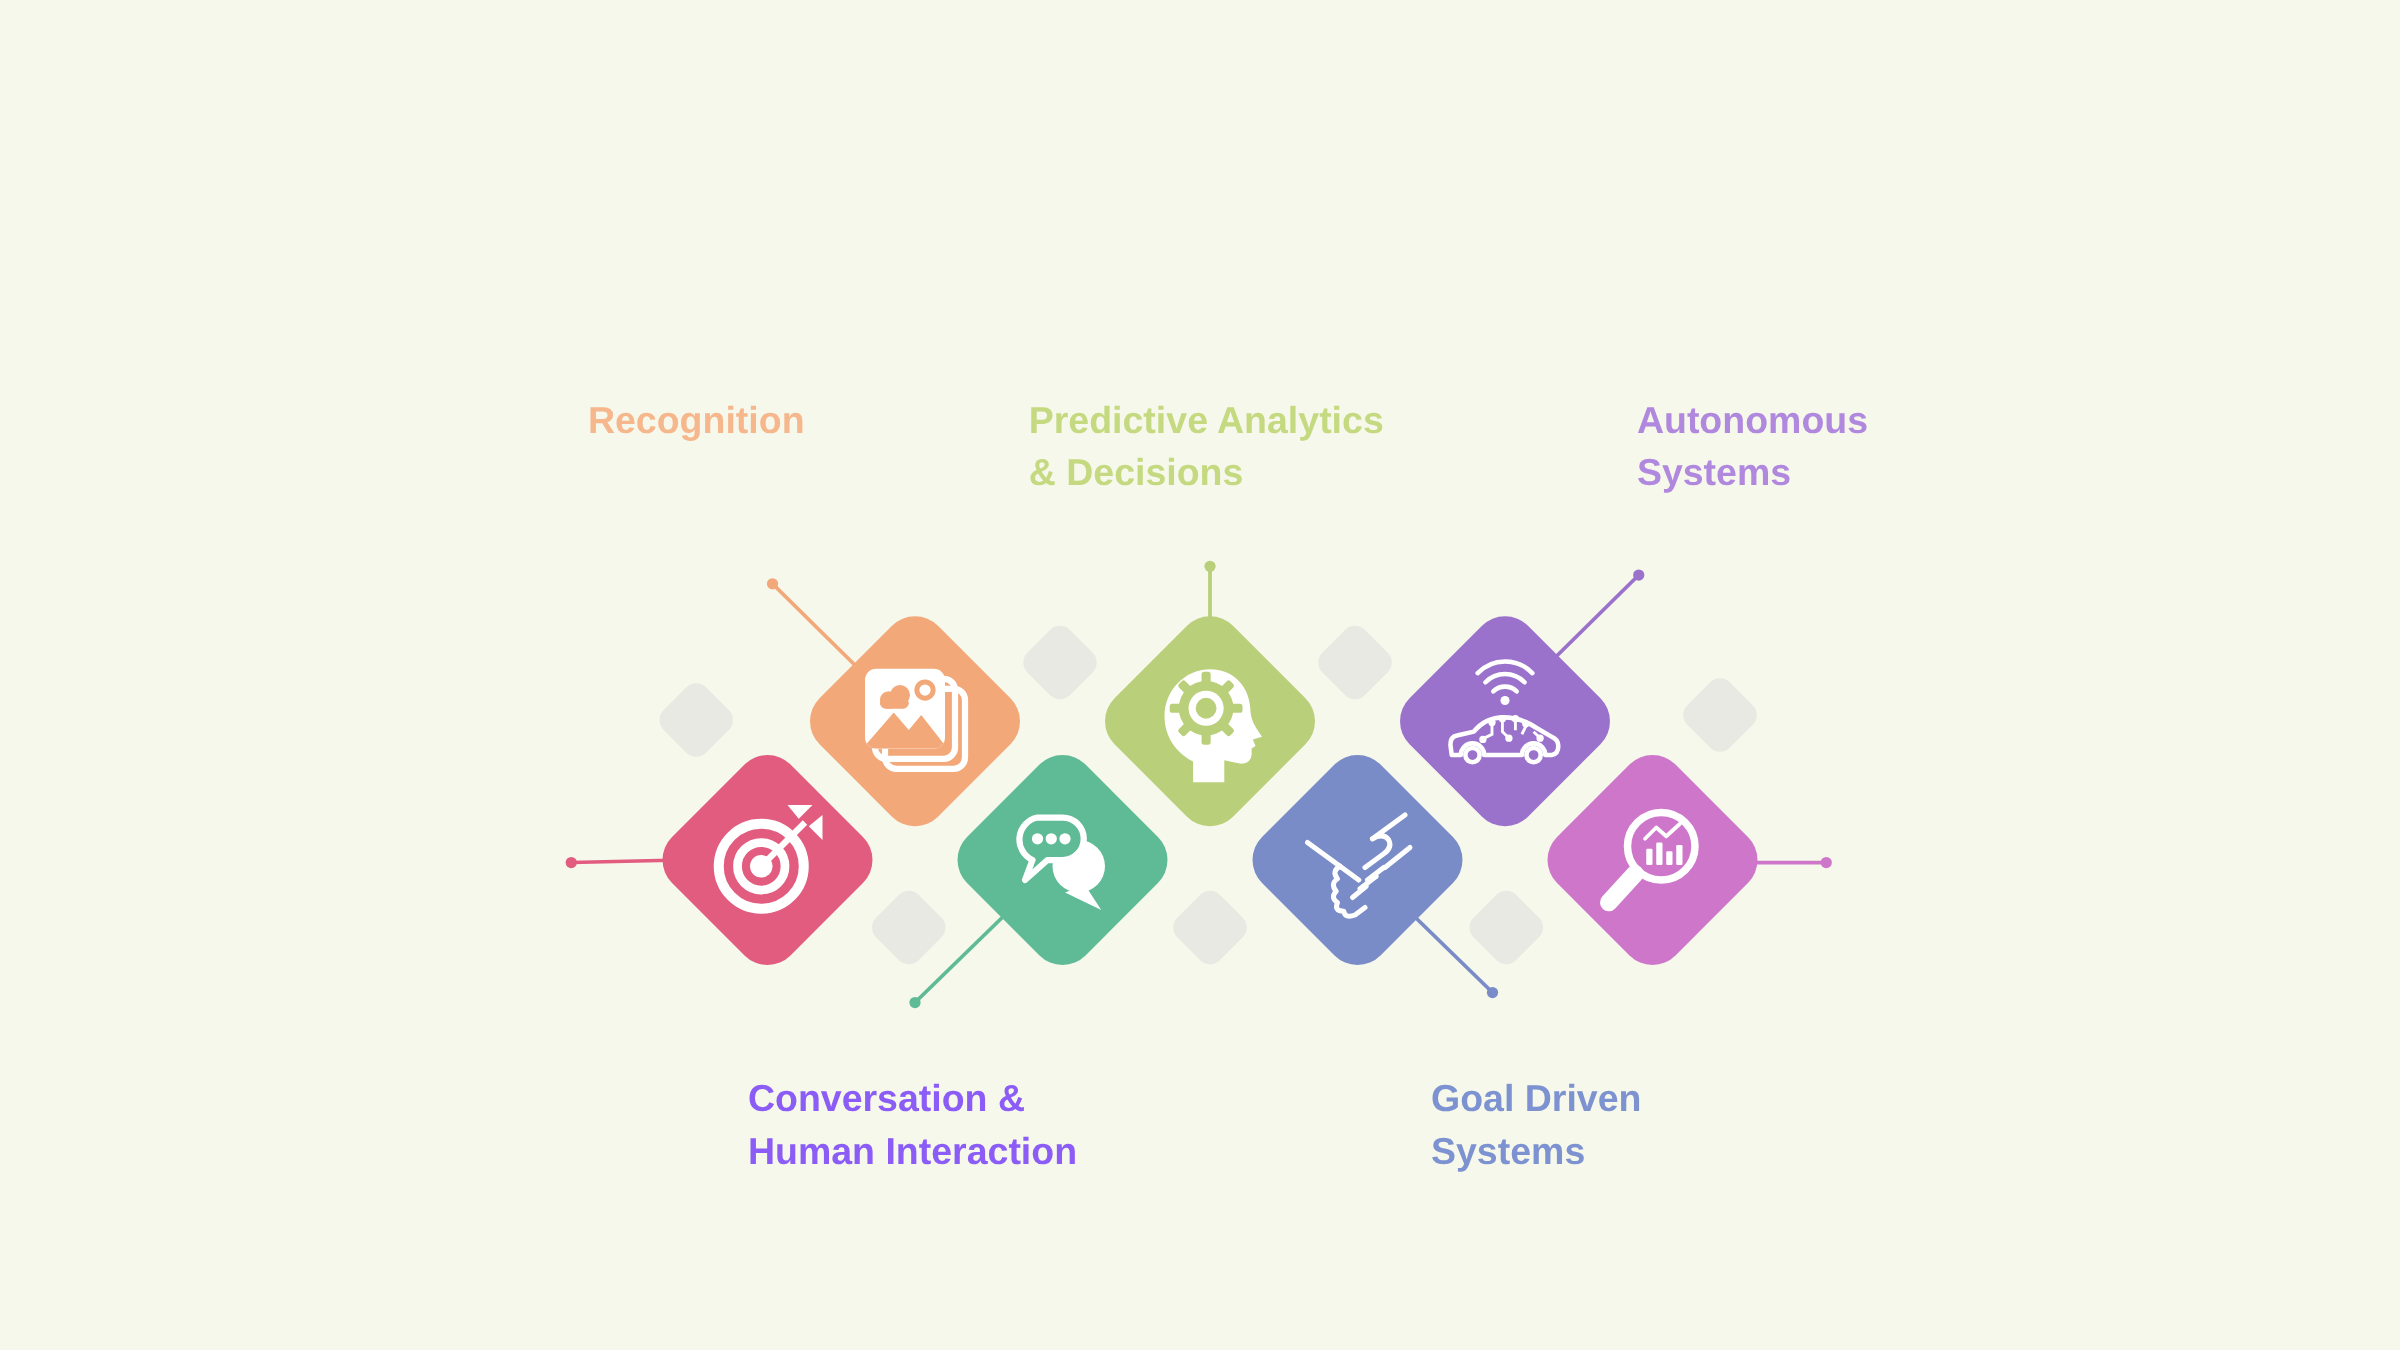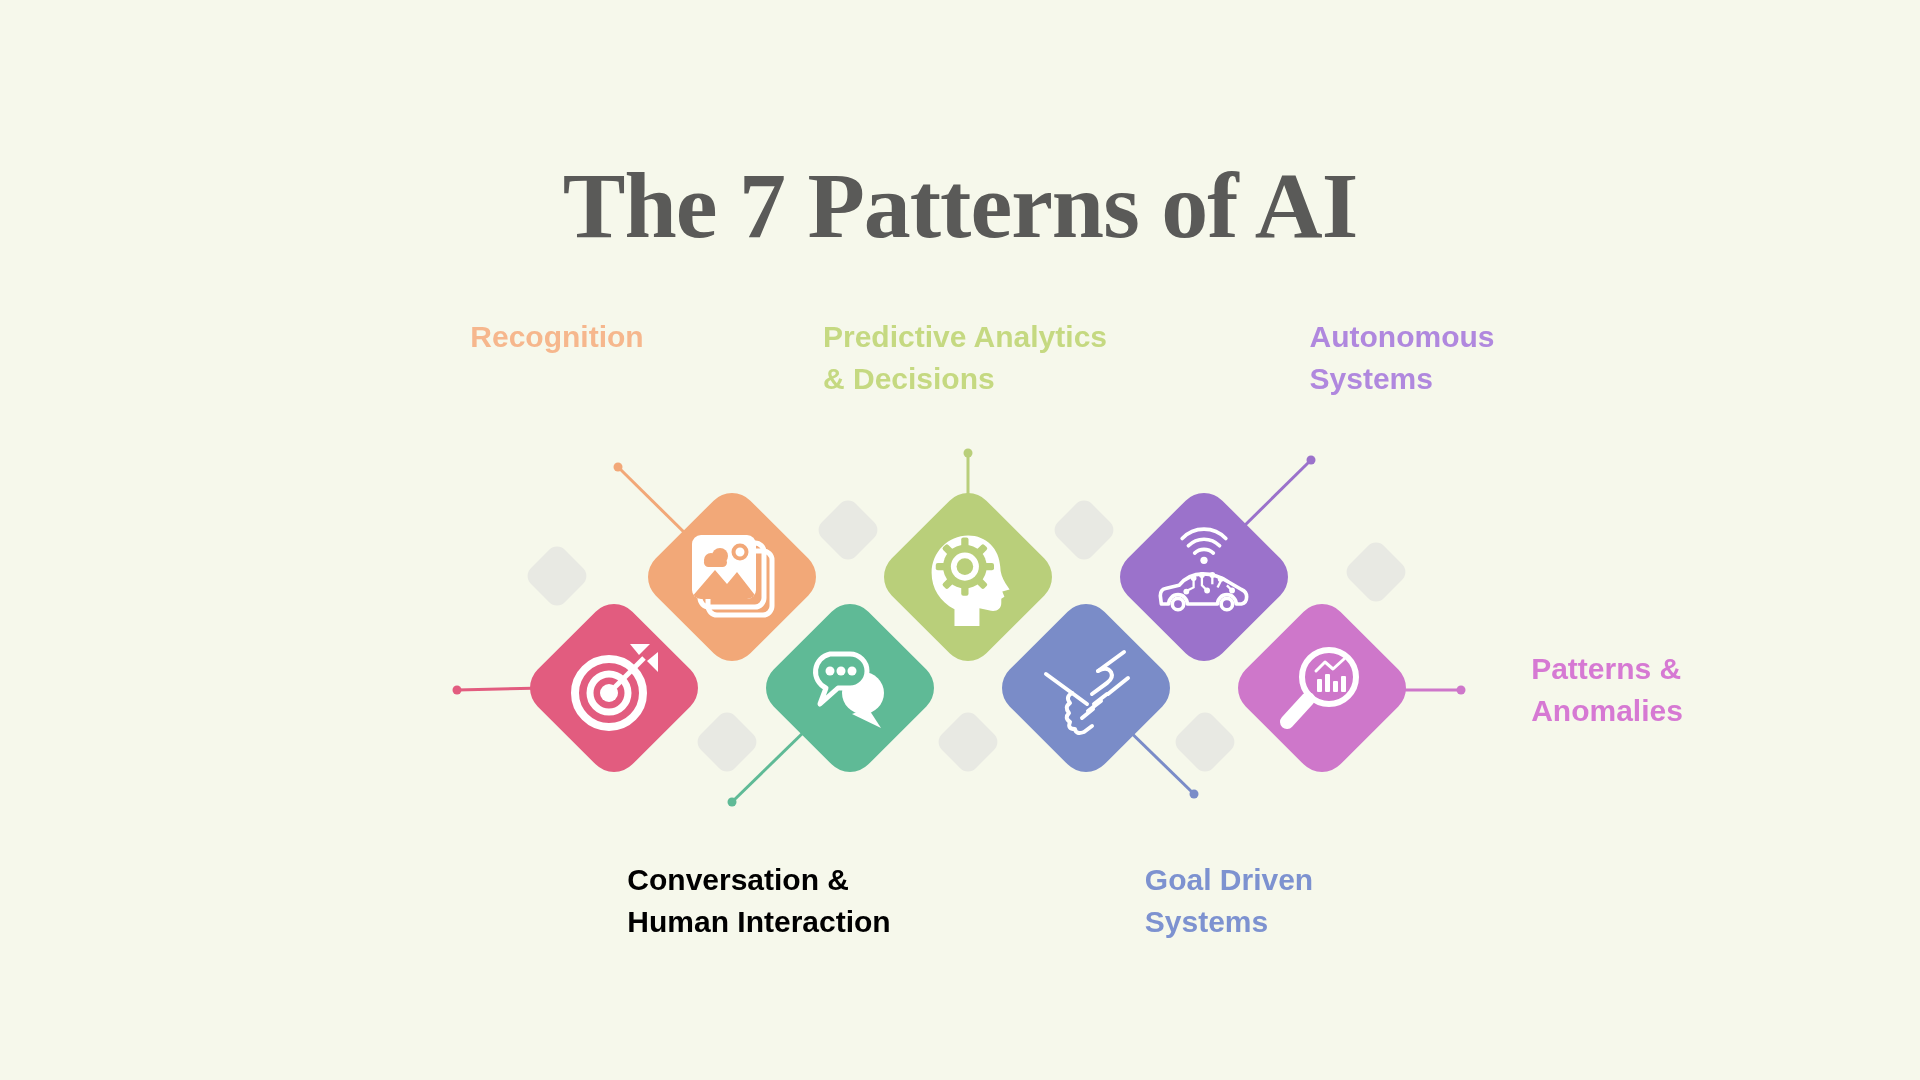--- a/index.html
+++ b/index.html
@@ -18,21 +18,20 @@
                 transform:translate(-50%,-50%) rotate(45deg);}
   .label{position:absolute;transform:translate(-50%,-50%);text-align:left;
          font-weight:700;font-size:30px;line-height:42px;white-space:nowrap;}
   .label span{display:block;}
 </style>
 </head>
 <body>
 
 <div class="stage" style="background-color: rgb(246, 248, 235);">
 
-  <h1 class="title" style="color: rgb(90, 90, 88);">The 7 Patterns of AI</h1>
 
   <svg class="connectors" width="1920" height="1080" viewBox="0 0 1920 1080">
     <g stroke-width="3">
       <line x1="457" y1="690" x2="545" y2="688" style="stroke: rgb(226, 92, 127);"></line>
       <circle cx="457" cy="690" r="4.5" style="fill: rgb(226, 92, 127);"></circle>
       <line x1="618" y1="467" x2="695" y2="543" style="stroke: rgb(242, 168, 120);"></line>
       <circle cx="618" cy="467" r="4.5" style="fill: rgb(242, 168, 120);"></circle>
       <line x1="732" y1="802" x2="810" y2="726" style="stroke: rgb(95, 186, 150);"></line>
       <circle cx="732" cy="802" r="4.5" style="fill: rgb(95, 186, 150);"></circle>
       <line x1="968" y1="453" x2="968" y2="510" style="stroke: rgb(185, 207, 122);"></line>
@@ -188,34 +187,30 @@
         </g>
         <path d="M44,33 L53,24 L61,31 L72,21" fill="none" stroke="#fff" stroke-width="3" stroke-linecap="round" stroke-linejoin="round"></path>
       </svg>
     </div>
   </div>
 
   <div class="label" style="left: 557px; top: 337px; color: rgb(246, 183, 141);">
     <span>Recognition</span>
     <span></span>
   </div>
-  <div class="label" style="left: 730px; top: 901px; color: #000000; margin-left: 29px;">
+  <div class="label" style="left: 730px; top: 901px; color: #8b5cf6;">
     <span>Conversation &amp;</span>
     <span>Human Interaction</span>
   </div>
   <div class="label" style="left: 965px; top: 358px; color: rgb(197, 217, 129);">
     <span>Predictive Analytics</span>
     <span>&amp; Decisions</span>
   </div>
   <div class="label" style="left: 1197px; top: 901px; color: rgb(125, 146, 208); margin-left: 32px;">
     <span>Goal Driven</span>
     <span>Systems</span>
   </div>
   <div class="label" style="left: 1375px; top: 358px; color: rgb(176, 136, 222); margin-left: 27px;">
     <span>Autonomous</span>
     <span>Systems</span>
   </div>
-  <div class="label" style="left: 1607px; top: 690px; color: rgb(214, 121, 211);">
-    <span>Patterns &amp;</span>
-    <span>Anomalies</span>
-  </div>
 
 </div>
 
 </body></html>

